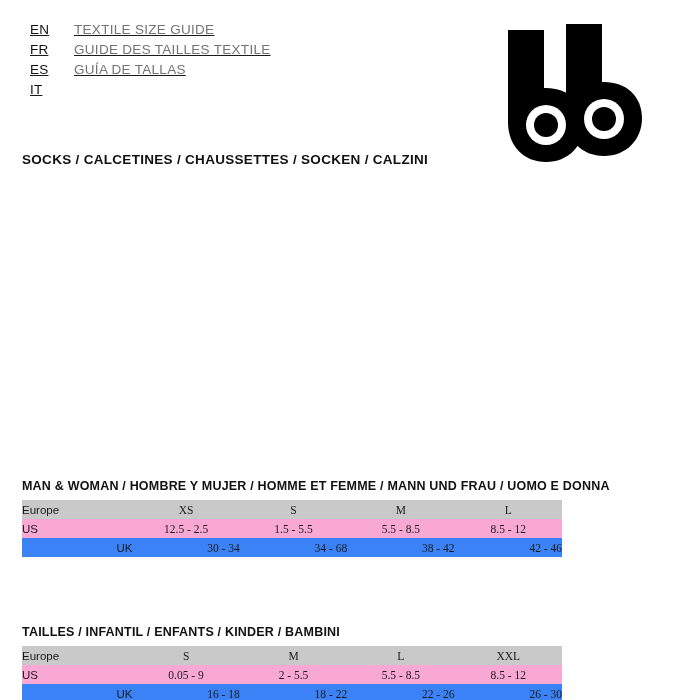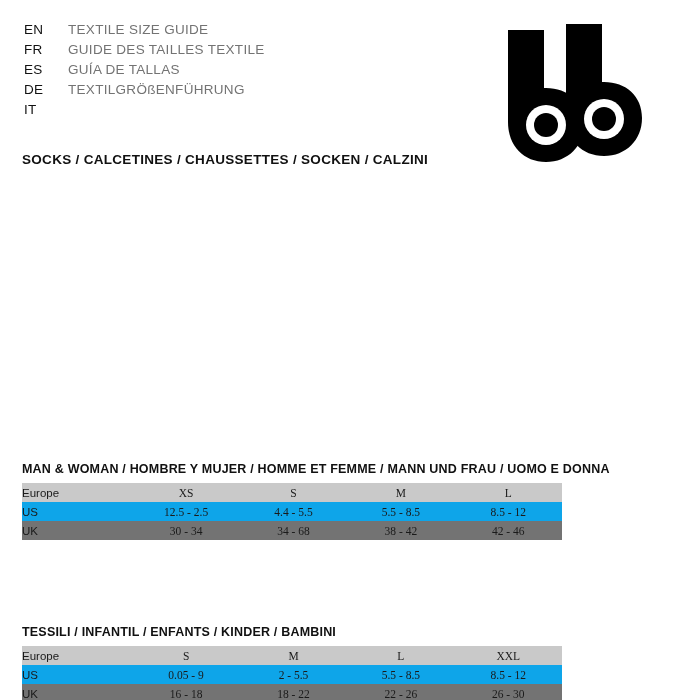--- a/index.html
+++ b/index.html
@@ -12,23 +12,24 @@
     height: 700px;
     font-family: "Liberation Sans", sans-serif;
     color: #1a1a1a;
     position: relative;
     overflow: hidden;
   }
 
   
   .lang-block {
     position: absolute;
-    left: 24px;
+    left: 30px;
     top: 20px;
     width: 420px;
+    text-decoration: underline;
   }
   .lang-row {
     display: flex;
     align-items: baseline;
     height: 20px;
     line-height: 20px;
   }
   .lang-code {
     width: 44px;
     flex: 0 0 44px;
@@ -63,21 +64,21 @@
     width: 190px;
     height: 180px;
   }
 
   
   .table-section {
     position: absolute;
     left: 22px;
     width: 540px;
   }
-  .section-man { top: 462px; }
+  .section-man { top: 479px; }
   .section-children { top: 625px; }
 
   .section-title {
     font-size: 12.5px;
     font-weight: bold;
     letter-spacing: 0.2px;
     color: #111;
     margin-bottom: 7px;
     white-space: nowrap;
   }
@@ -91,24 +92,25 @@
     height: 19px;
     font-size: 11.5px;
     color: #1a1a1a;
     padding: 0;
     border: none;
   }
   table.size-table tr.head-row td {
     background: #c9c9c9;
   }
   table.size-table tr.alt-row td {
-    background: #737373;
+    background: #3b82f6;
+    text-align: right;
   }
   table.size-table tr.plain-row td {
-    background: #0ea5e9;
+    background: #f9a8d4;
     margin-top: 22px;
   }
   td.col-label {
     width: 110px;
     padding-left: 6px;
     text-align: left;
   }
   td.col-val {
     width: 107px;
     text-align: center;
@@ -123,24 +125,20 @@
     <span class="lang-code">EN</span>
     <span class="lang-text">TEXTILE SIZE GUIDE</span>
   </div>
   <div class="lang-row">
     <span class="lang-code">FR</span>
     <span class="lang-text">GUIDE DES TAILLES TEXTILE</span>
   </div>
   <div class="lang-row">
     <span class="lang-code">ES</span>
     <span class="lang-text">GUÍA DE TALLAS</span>
-  </div>
-  <div class="lang-row">
-    <span class="lang-code">DE</span>
-    <span class="lang-text">TEXTILGRÖßENFÜHRUNG</span>
   </div>
   <div class="lang-row">
     <span class="lang-code">IT</span>
   </div>
 </div>
 
 <div class="product-line">SOCKS / CALCETINES / CHAUSSETTES / SOCKEN / CALZINI</div>
 
 <div class="sock-art">
   <svg width="190" height="180" viewBox="0 0 190 180" xmlns="http://www.w3.org/2000/svg">
@@ -166,37 +164,37 @@
       <tr class="head-row">
         <td class="col-label">Europe</td>
         <td class="col-val">XS</td>
         <td class="col-val">S</td>
         <td class="col-val">M</td>
         <td class="col-val">L</td>
       </tr>
       <tr class="plain-row">
         <td class="col-label">US</td>
         <td class="col-val">12.5 - 2.5</td>
-        <td class="col-val">4.4 - 5.5</td>
+        <td class="col-val">1.5 - 5.5</td>
         <td class="col-val">5.5 - 8.5</td>
         <td class="col-val">8.5 - 12</td>
       </tr>
       <tr class="alt-row">
         <td class="col-label">UK</td>
         <td class="col-val">30 - 34</td>
         <td class="col-val">34 - 68</td>
         <td class="col-val">38 - 42</td>
         <td class="col-val">42 - 46</td>
       </tr>
     </tbody>
   </table>
 </div>
 
 <div class="table-section section-children">
-  <div class="section-title">TESSILI / INFANTIL / ENFANTS / KINDER / BAMBINI</div>
+  <div class="section-title">TAILLES / INFANTIL / ENFANTS / KINDER / BAMBINI</div>
   <table class="size-table">
     <tbody>
       <tr class="head-row">
         <td class="col-label">Europe</td>
         <td class="col-val">S</td>
         <td class="col-val">M</td>
         <td class="col-val">L</td>
         <td class="col-val">XXL</td>
       </tr>
       <tr class="plain-row">

